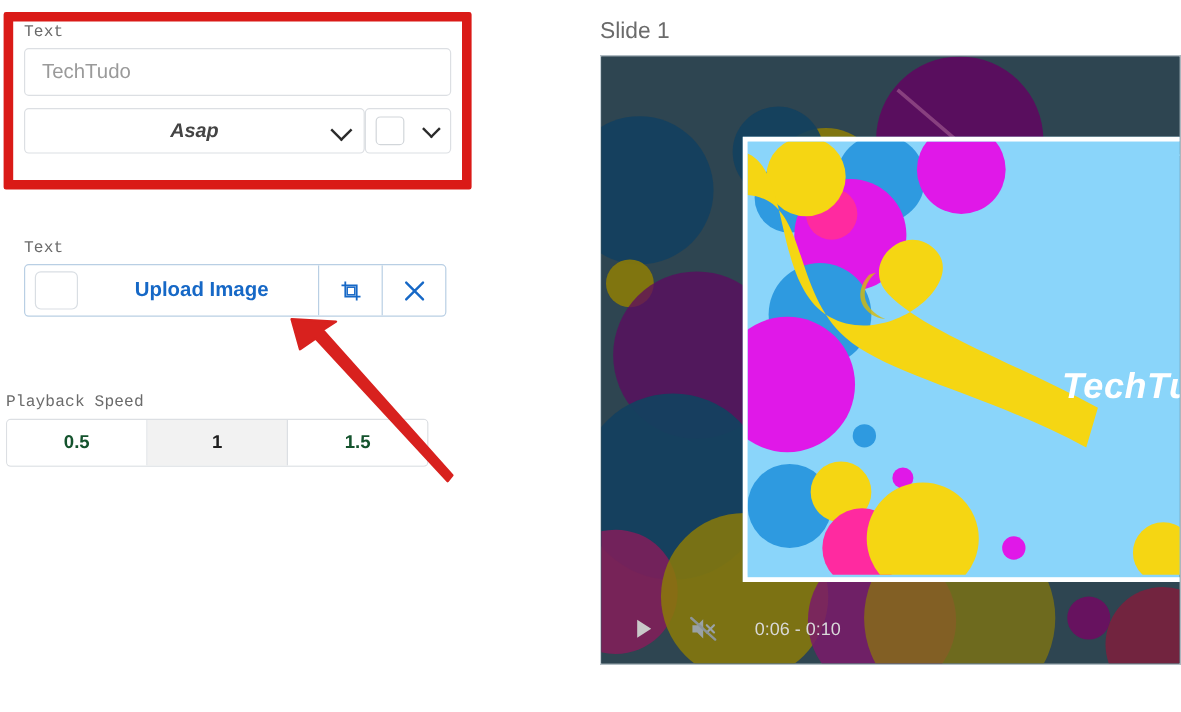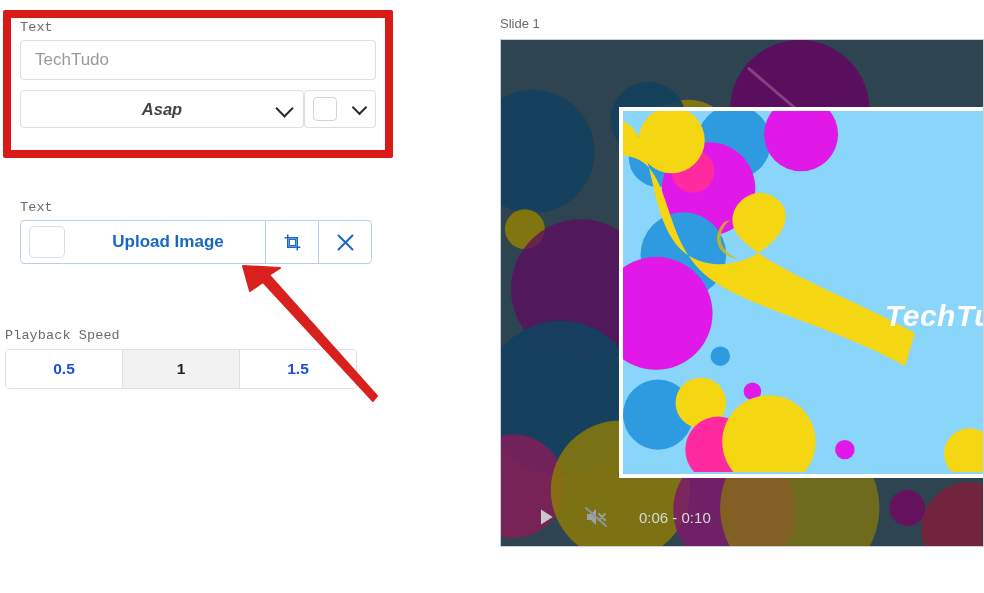--- a/index.html
+++ b/index.html
@@ -200,21 +200,21 @@
     background: #fff;
     box-sizing: border-box;
   }
   .speed-btn {
     flex: 1 1 0;
     display: flex;
     align-items: center;
     justify-content: center;
     font-size: 15.5px;
     font-weight: bold;
-    color: #1d4ed8;
+    color: #14532d;
     border-right: 1px solid #dcdfe3;
     font-family: "Liberation Sans", sans-serif;
     background: #fff;
   }
   .speed-btn:last-child { border-right: none; }
   .speed-btn.selected {
     background: #f2f2f2;
     color: #1f1f1f;
   }
 
@@ -231,21 +231,21 @@
 
   
   #preview-panel {
     position: absolute;
     left: 500px;
     top: 16px;
     width: 484px;
     height: 537px;
   }
   #slide-label {
-    font-size: 13px;
+    font-size: 19px;
     color: #6b6b6b;
     display: block;
     margin-bottom: 8px;
   }
   #video-frame {
     position: relative;
     width: 484px;
     height: 508px;
     background: #2e4551;
     overflow: hidden;
@@ -291,21 +291,21 @@
 
   
   #video-controls {
     position: absolute;
     left: 0;
     bottom: 0;
     width: 100%;
     height: 58px;
     display: flex;
     align-items: center;
-    padding-left: 32px;
+    padding-left: 22px;
     box-sizing: border-box;
     gap: 24px;
   }
   #play-button, #mute-button {
     width: 26px;
     height: 26px;
     display: flex;
     align-items: center;
     justify-content: center;
   }

